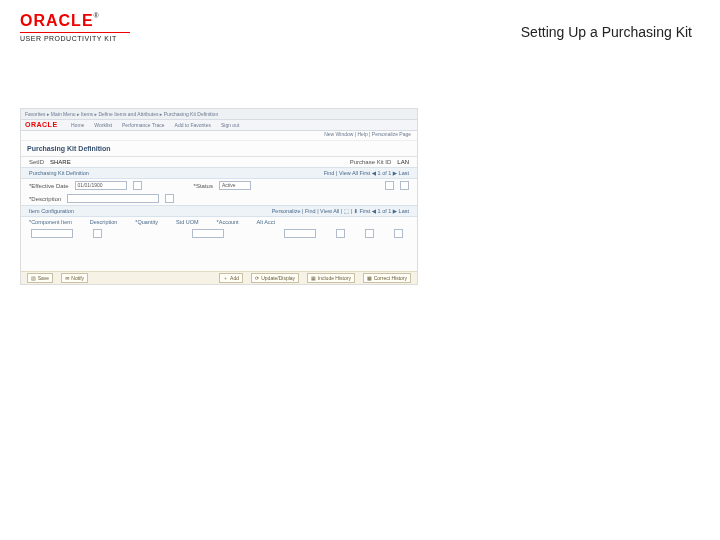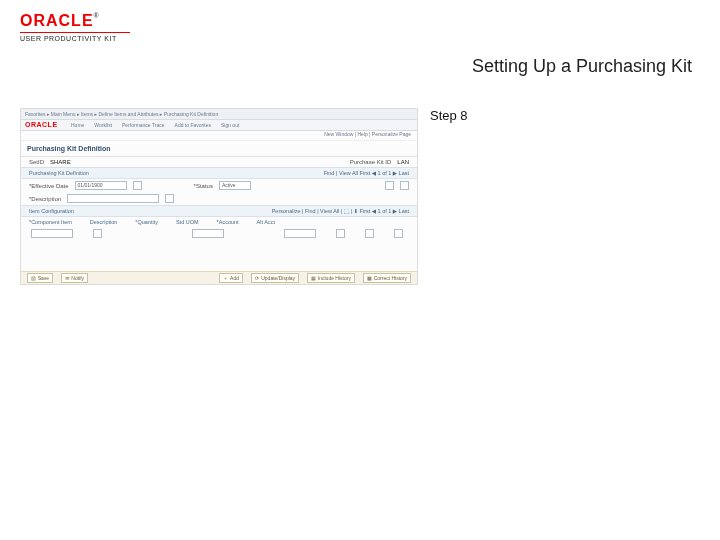--- a/index.html
+++ b/index.html
@@ -4,21 +4,21 @@
 <style>
   html,body{margin:0;padding:0;width:720px;height:540px;background:#fff;font-family:Arial,Helvetica,sans-serif;color:#333;}
   .page{position:relative;width:720px;height:540px;}
   
   .logo-block{position:absolute;left:20px;top:12px;}
   .oracle-word{font-family:Arial,sans-serif;font-weight:700;letter-spacing:1px;color:#e00;font-size:16px;}
   .oracle-word sup{font-size:7px;vertical-align:top;color:#555;}
   .logo-rule{height:1px;background:#e00;margin:2px 0 2px 0;width:110px;}
   .upk{font-size:7px;letter-spacing:.5px;color:#222;}
   
-  .doc-title{position:absolute;right:28px;top:24px;font-size:18px;color:#222;margin-top:32px;}
+  .doc-title{position:absolute;right:28px;top:24px;font-size:14px;color:#222;}
   
   .side{position:absolute;left:430px;top:108px;width:260px;font-size:13px;line-height:1.3;color:#111;}
   .side p{margin:0 0 16px 0;}
   .side b{font-weight:700;}
   
   .shot{position:absolute;left:20px;top:108px;width:396px;height:175px;border:1px solid #dcdcdc;background:#fcfcfc;font-size:6px;color:#5a5a5a;overflow:hidden;}
   .shot .titlebar{height:10px;background:#eef1f4;border-bottom:1px solid #d6dbe2;display:flex;align-items:center;padding:0 4px;gap:3px;}
   .shot .titlebar .crumbs{color:#6b7a90;font-size:5px;white-space:nowrap;overflow:hidden;}
   .shot .tabsrow{height:10px;background:#f3f5f8;border-bottom:1px solid #d6dbe2;display:flex;align-items:center;gap:10px;padding-left:50px;}
   .shot .tabsrow span{color:#6b7a90;font-size:5px;}
@@ -48,21 +48,20 @@
     <div class="oracle-word">
       <span>ORACLE</span><sup>®</sup>
     </div>
     <div class="logo-rule"></div>
     <div class="upk">USER PRODUCTIVITY KIT</div>
   </div>
 
   <div class="doc-title">Setting Up a Purchasing Kit</div>
 
   <div class="side">
-    <p>Step 8</p>
   </div>
 
   <div class="shot">
     <div class="titlebar">
       <span class="crumbs">Favorites ▸ Main Menu ▸ Items ▸ Define Items and Attributes ▸ Purchasing Kit Definition</span>
     </div>
     <div class="tabsrow">
       <span>Home</span>
       <span>Worklist</span>
       <span>Performance Trace</span>

